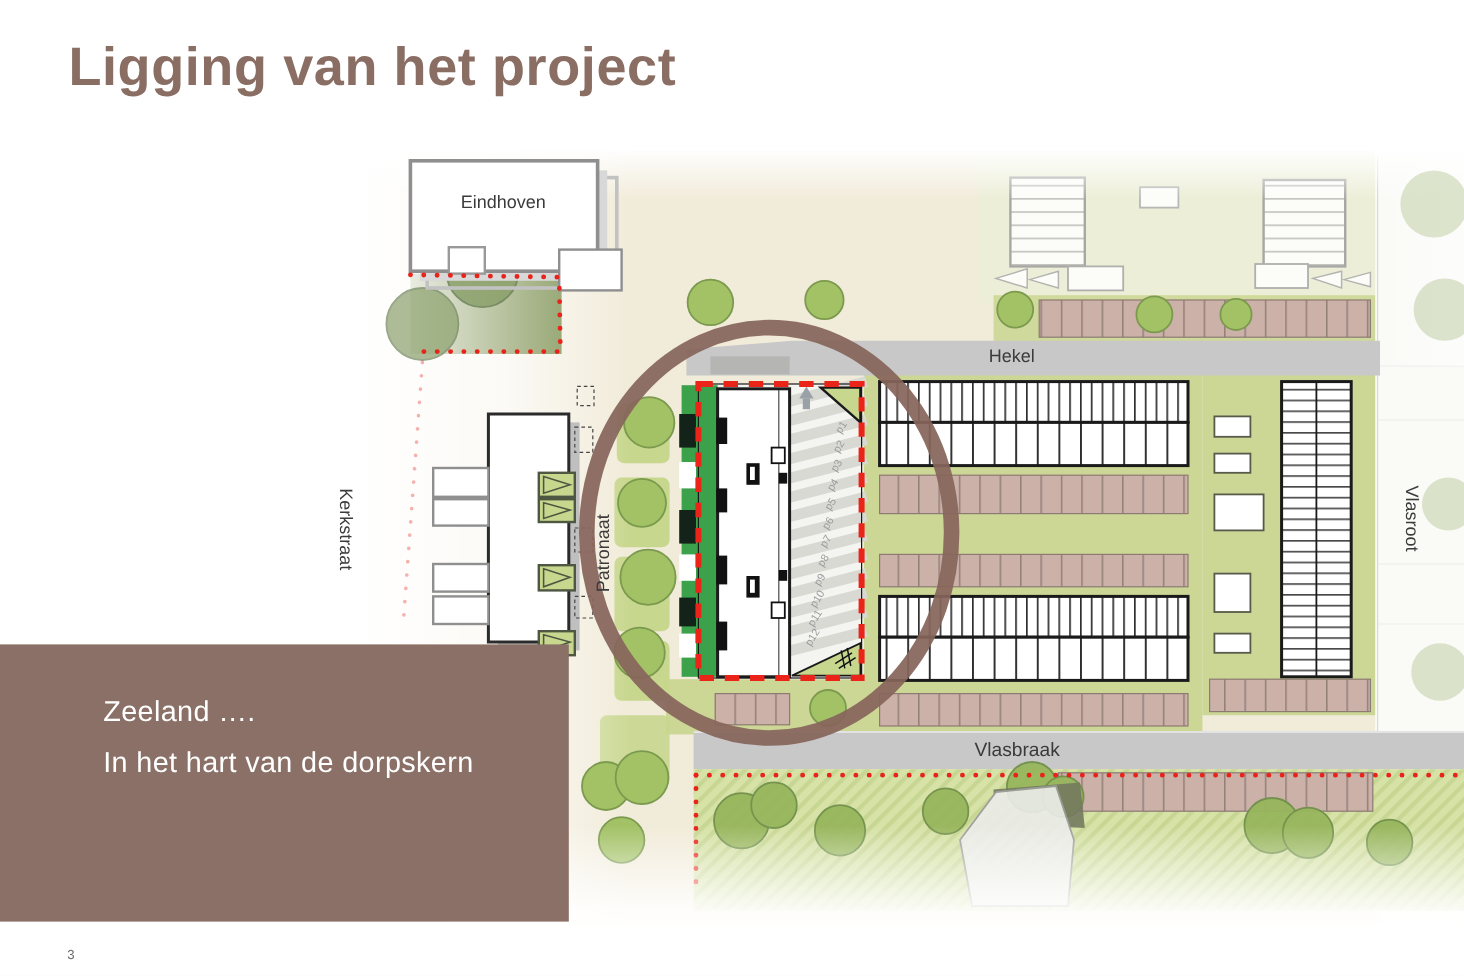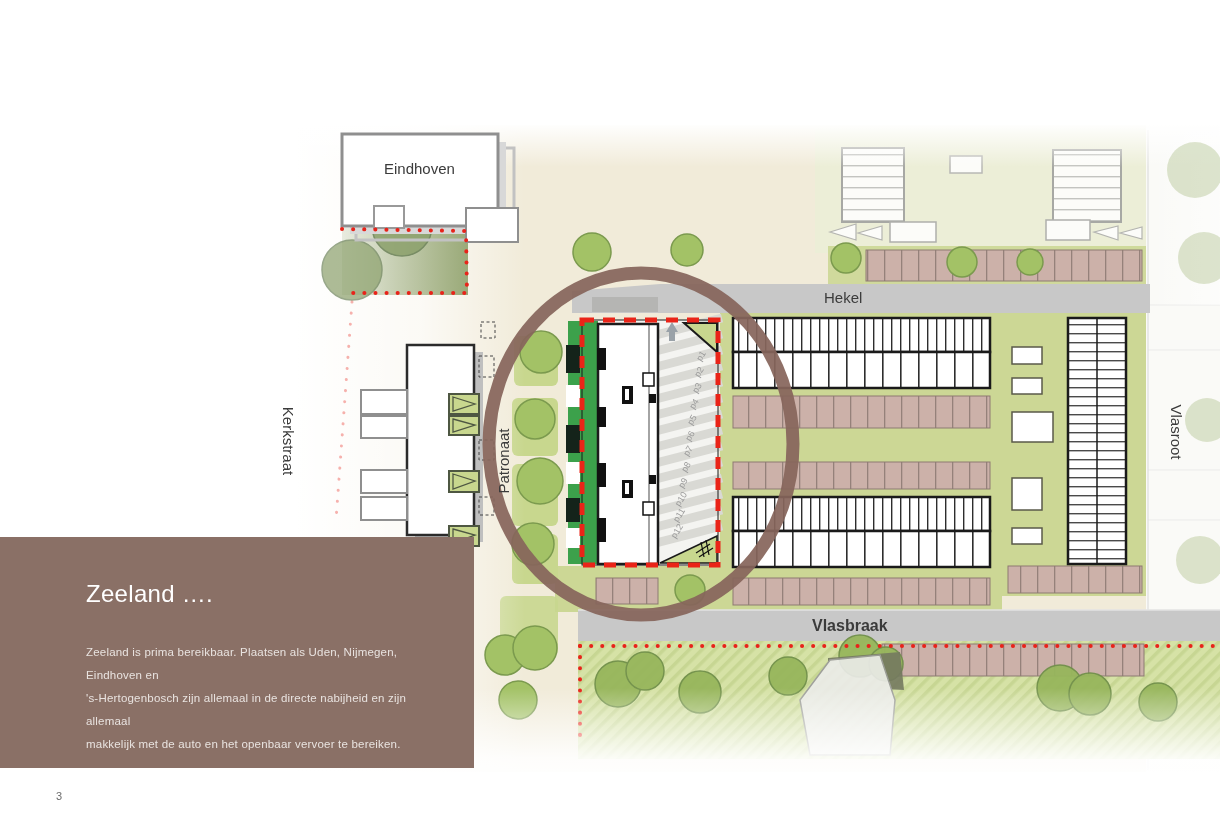--- a/index.html
+++ b/index.html
@@ -313,44 +313,43 @@
 
     <ellipse cx="641" cy="444" rx="152" ry="171" fill="none" stroke="#87655b" stroke-width="13" opacity="0.93"></ellipse>
 
     <rect x="250" y="688" width="970" height="100" fill="url(#fadeB)"></rect>
     <rect x="0" y="772" width="1220" height="41" fill="#ffffff"></rect>
   </svg>
 
   <div class="labels-layer">
     <div class="map-label" style="left:384px;top:160px;">Eindhoven</div>
     <div class="map-label" style="left:824px;top:289px;">Hekel</div>
-    <div class="map-label" style="left:812px;top:617px;font-size:16px;font-weight:bold;">Vlasbraak</div>
+    <div class="map-label" style="left:812px;top:617px;font-size:16px;">Vlasbraak</div>
     <div class="map-label rot-cw" style="left:288px;top:441px;">Kerkstraat</div>
     <div class="map-label rot-ccw" style="left:503px;top:461px;">Patronaat</div>
     <div class="map-label rot-cw" style="left:1176px;top:432px;">Vlasroot</div>
     <div>
         <span class="pk" style="left: 701px; top: 356px;">p1</span>
         <span class="pk" style="left: 698.8px; top: 371.9px;">p2</span>
         <span class="pk" style="left: 696.6px; top: 387.8px;">p3</span>
         <span class="pk" style="left: 694.4px; top: 403.7px;">p4</span>
         <span class="pk" style="left: 692.2px; top: 419.6px;">p5</span>
         <span class="pk" style="left: 690px; top: 435.5px;">p6</span>
         <span class="pk" style="left: 687.8px; top: 451.4px;">p7</span>
         <span class="pk" style="left: 685.6px; top: 467.3px;">p8</span>
         <span class="pk" style="left: 683.4px; top: 483.2px;">p9</span>
         <span class="pk" style="left: 681.2px; top: 499.1px;">p10</span>
         <span class="pk" style="left: 679px; top: 515px;">p11</span>
         <span class="pk" style="left: 676.8px; top: 530.9px;">p12</span>
       </div>
   </div>
 
+  <div class="title">Ligging van het project</div>
 
   <div class="overlay">
     <div class="overlay-inner">
       <div class="ov-h">Zeeland ….</div>
-      <div class="ov-body">Zeeland is prima bereikbaar. Plaatsen als Uden, Nijmegen, Eindhoven en
-'s-Hertogenbosch zijn allemaal in de directe nabijheid en zijn allemaal
-makkelijk met de auto en het openbaar vervoer te bereiken.</div>
+      <div class="ov-h">In het hart van de dorpskern</div>
     </div>
   </div>
 
   <div class="page-num">3</div>
 </div>
 
 </body></html>

